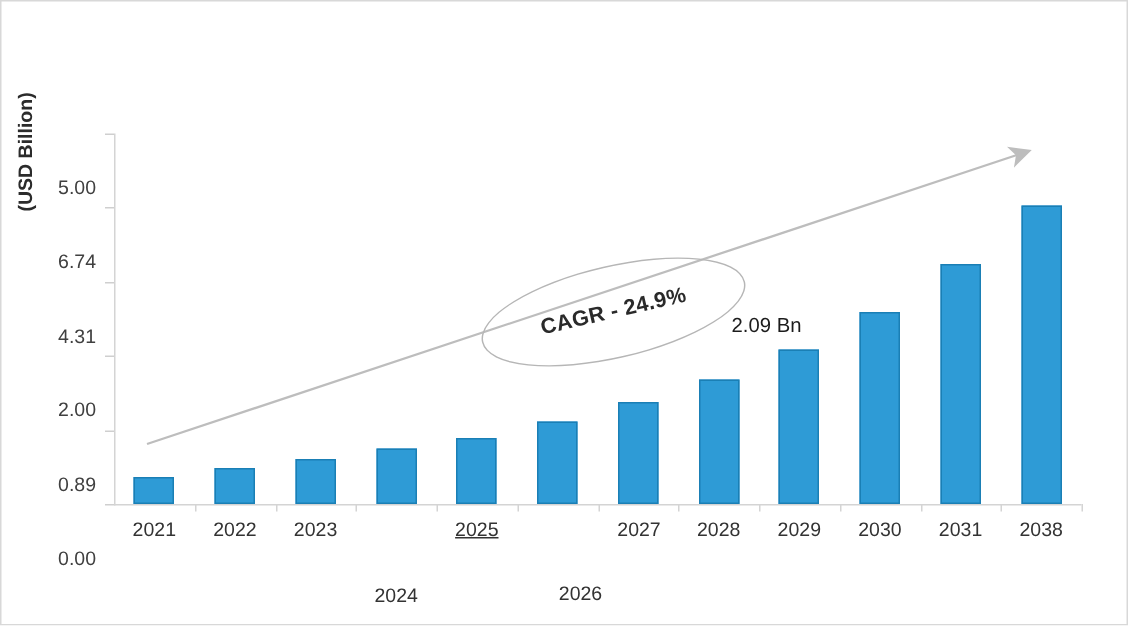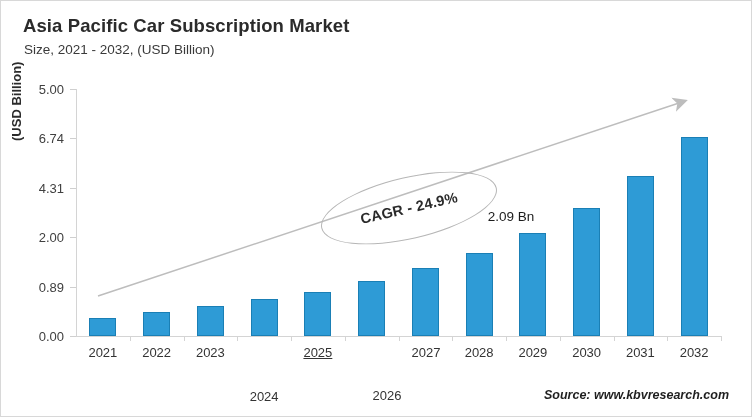--- a/index.html
+++ b/index.html
@@ -43,21 +43,21 @@
     position:absolute;left:0;top:247px;
     width:645px;height:1px;background:#d4d4d4;
   }
   .ytick{
     position:absolute;left:-6px;width:6px;height:1px;background:#cfcfcf;
   }
   .ylabel{
     position:absolute;
     right:752px;
     font-size:13px;color:#404040;
-    text-align:right;white-space:nowrap;
+    text-align:right;white-space:nowrap;margin-top:36px;
   }
   #ylabels{
     position:absolute;left:-12px;top:0;width:0;height:248px;
   }
   #ylabels .ylabel{
     position:absolute;right:0;transform:translateY(-50%);
   }
 
   #axis-title{
     position:absolute;
@@ -132,22 +132,20 @@
     position:absolute;right:22px;bottom:14px;
     font-size:12.5px;font-style:italic;font-weight:600;color:#1f1f1f;
     white-space:nowrap;
   }
 </style>
 </head>
 <body>
 
 <div id="frame">
 
-  <div id="title">Asia Pacific Car Subscription Market</div>
-  <div id="subtitle">Size, 2021 - 2032, (USD Billion)</div>
 
   <div id="axis-title">(USD Billion)</div>
 
   <div id="plot">
     <div id="axis-line"></div>
     <div id="baseline"></div>
     <div id="ylabels">
         <div class="ylabel" style="top: 247px;">0.00</div>
         <div class="ylabel" style="top: 197.6px;">0.89</div>
         <div class="ylabel" style="top: 148.2px;">2.00</div>
@@ -174,21 +172,21 @@
         <div class="xlabel" style="left: 50.625px;">2022</div>
         <div class="xlabel" style="left: 104.375px;">2023</div>
         <div class="xlabel" style="left: 158.125px; margin-top: 44px;">2024</div>
         <div class="xlabel" style="left: 211.875px; text-decoration: underline;">2025</div>
         <div class="xlabel" style="left: 281px; margin-top: 43px;">2026</div>
         <div class="xlabel" style="left: 320px;">2027</div>
         <div class="xlabel" style="left: 373.125px;">2028</div>
         <div class="xlabel" style="left: 426.875px;">2029</div>
         <div class="xlabel" style="left: 480.625px;">2030</div>
         <div class="xlabel" style="left: 534.375px;">2031</div>
-        <div class="xlabel" style="left: 588.125px;">2032</div>
+        <div class="xlabel" style="left: 588.125px;">2038</div>
       </div>
     <div id="datalabel" style="left: 435px; top: 119.754px;">2.09 Bn</div>
   <div class="ytick" style="top: 247px;"></div>
       <div class="ytick" style="top: 197.6px;"></div>
       <div class="ytick" style="top: 148.2px;"></div>
       <div class="ytick" style="top: 98.8px;"></div>
       <div class="ytick" style="top: 49.4px;"></div>
       <div class="ytick" style="top: 0px;"></div>
       <div class="xtick" style="left: 53.75px;"></div>
       <div class="xtick" style="left: 107.5px;"></div>
@@ -211,14 +209,13 @@
       </marker>
     </defs>
     <line x1="97" y1="295" x2="684" y2="100" stroke="#bdbdbd" stroke-width="1.5" marker-end="url(#ah)"></line>
   </svg>
 
   <div id="cagr-wrap">
     <div id="cagr-ellipse"></div>
     <div id="cagr-text">CAGR - 24.9%</div>
   </div>
 
-  <div id="source">Source: www.kbvresearch.com</div>
 </div>
 
 </body></html>

